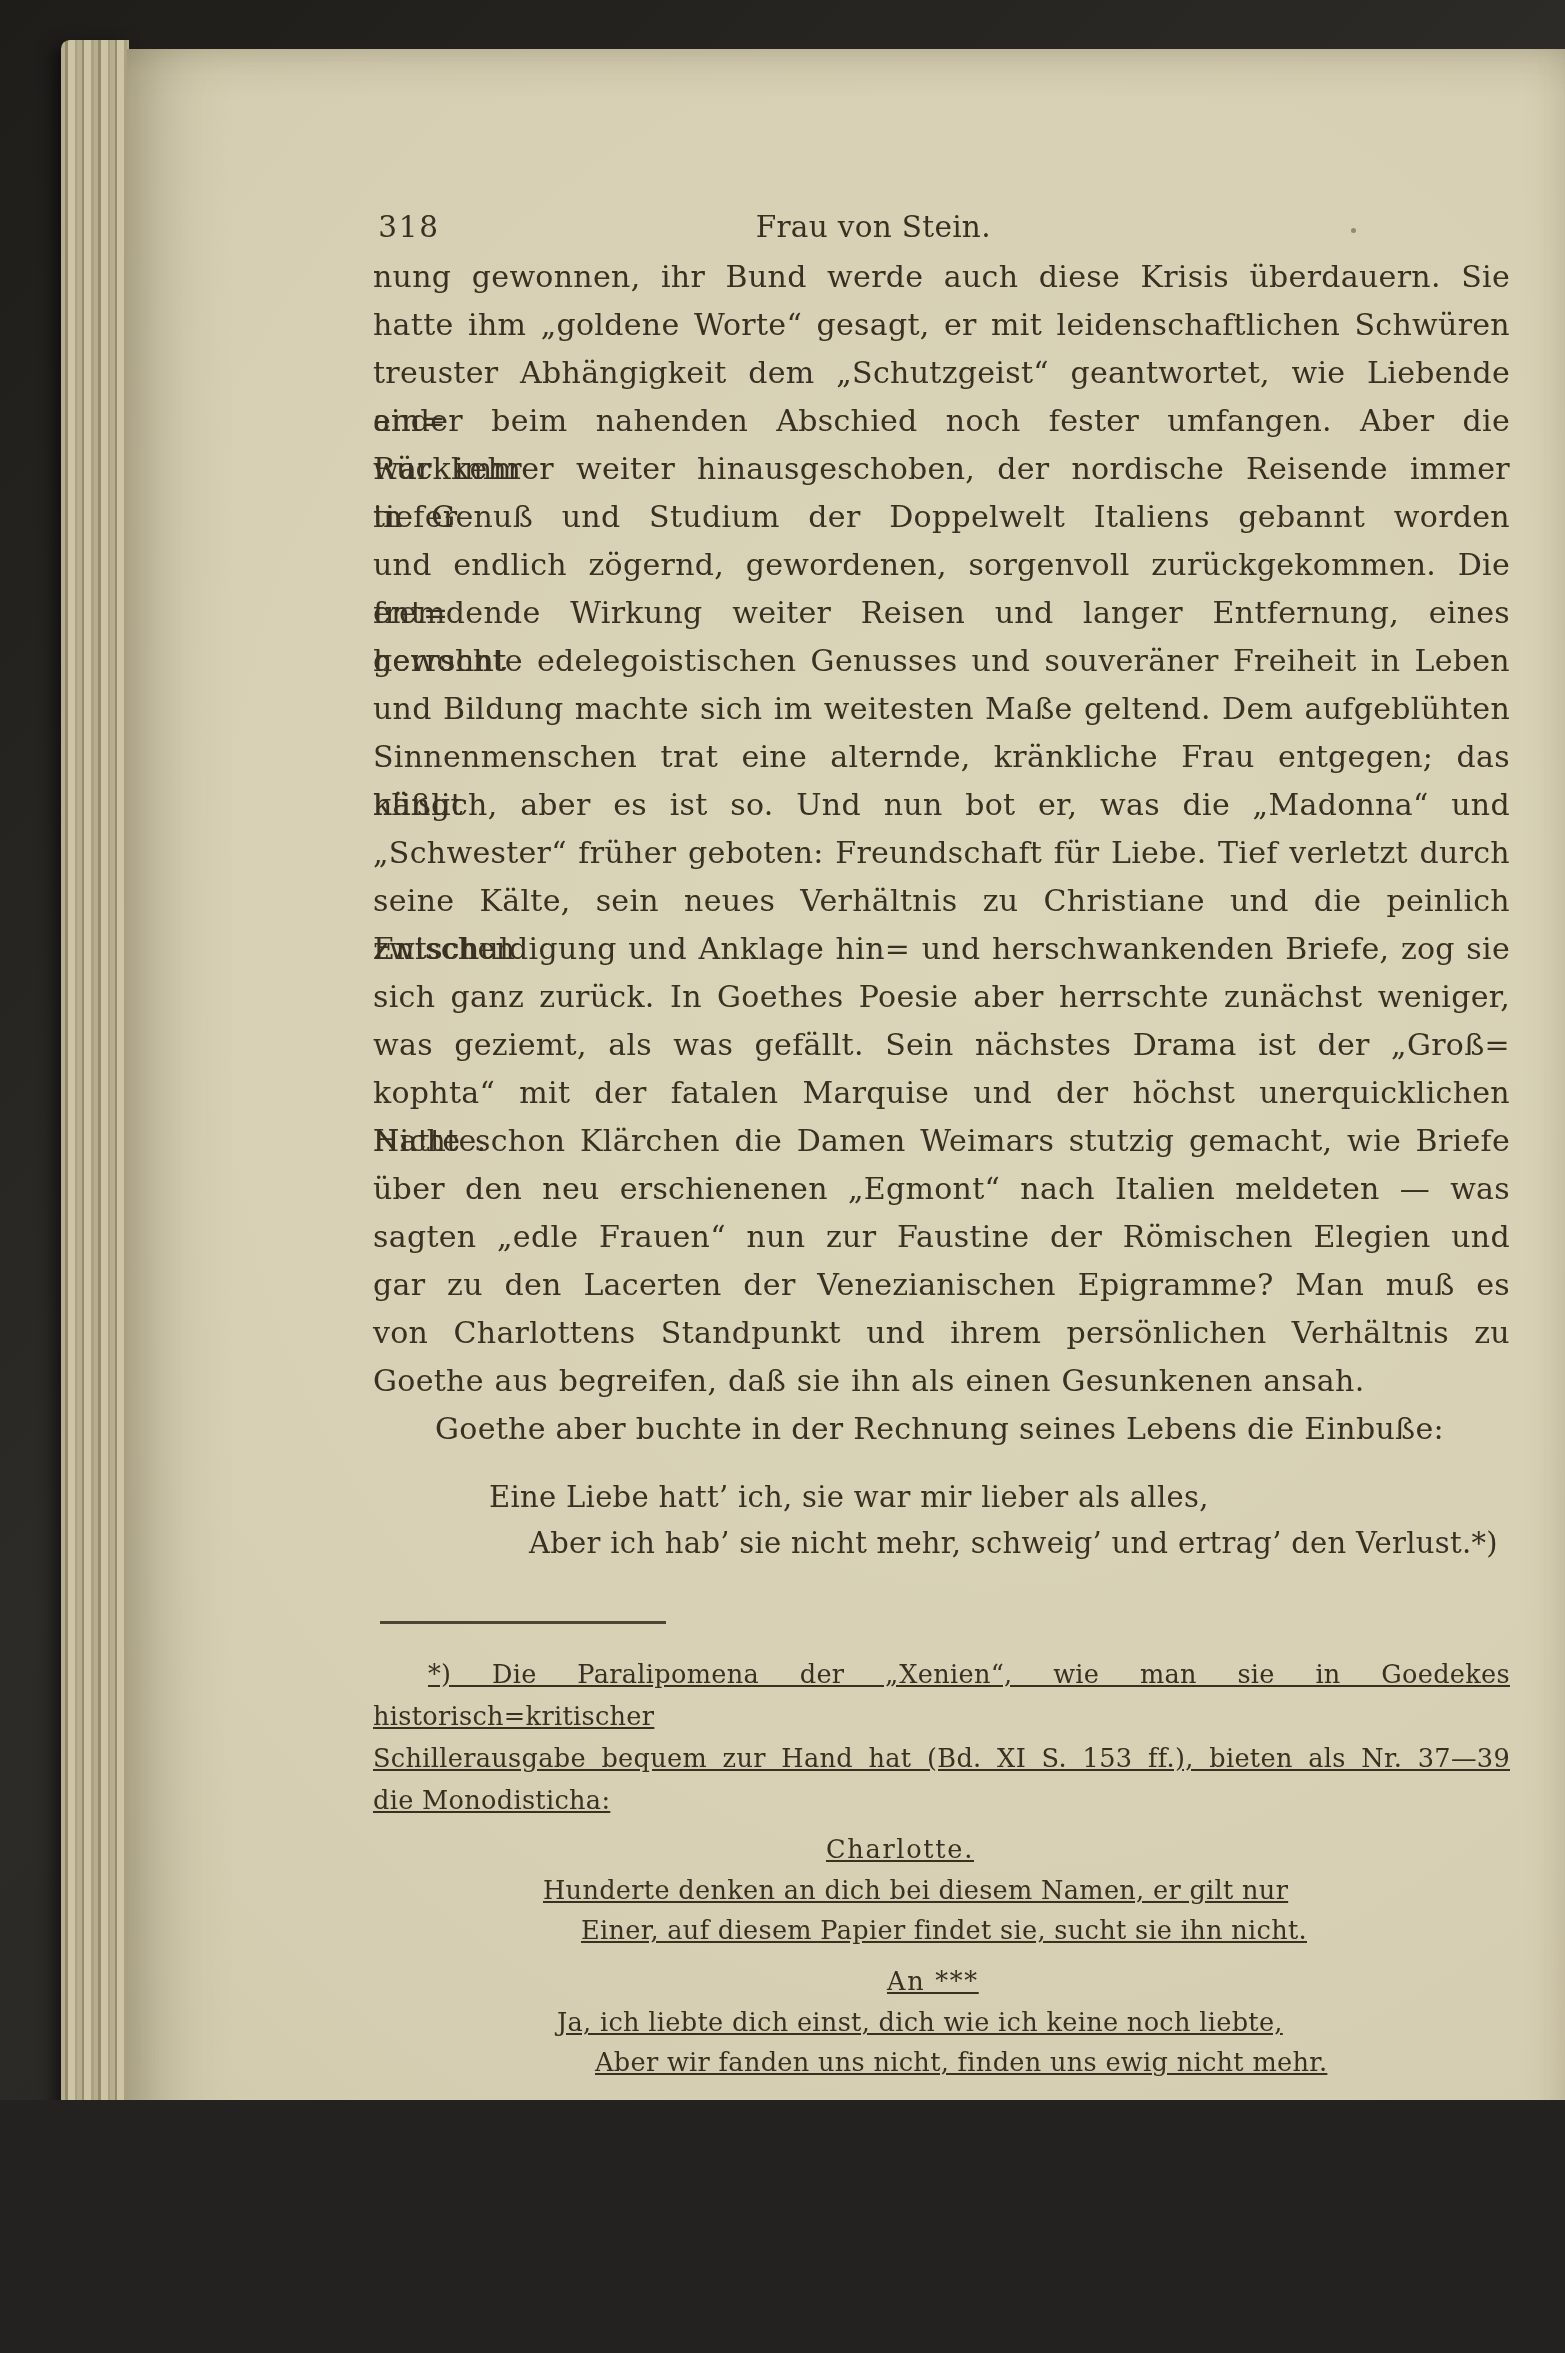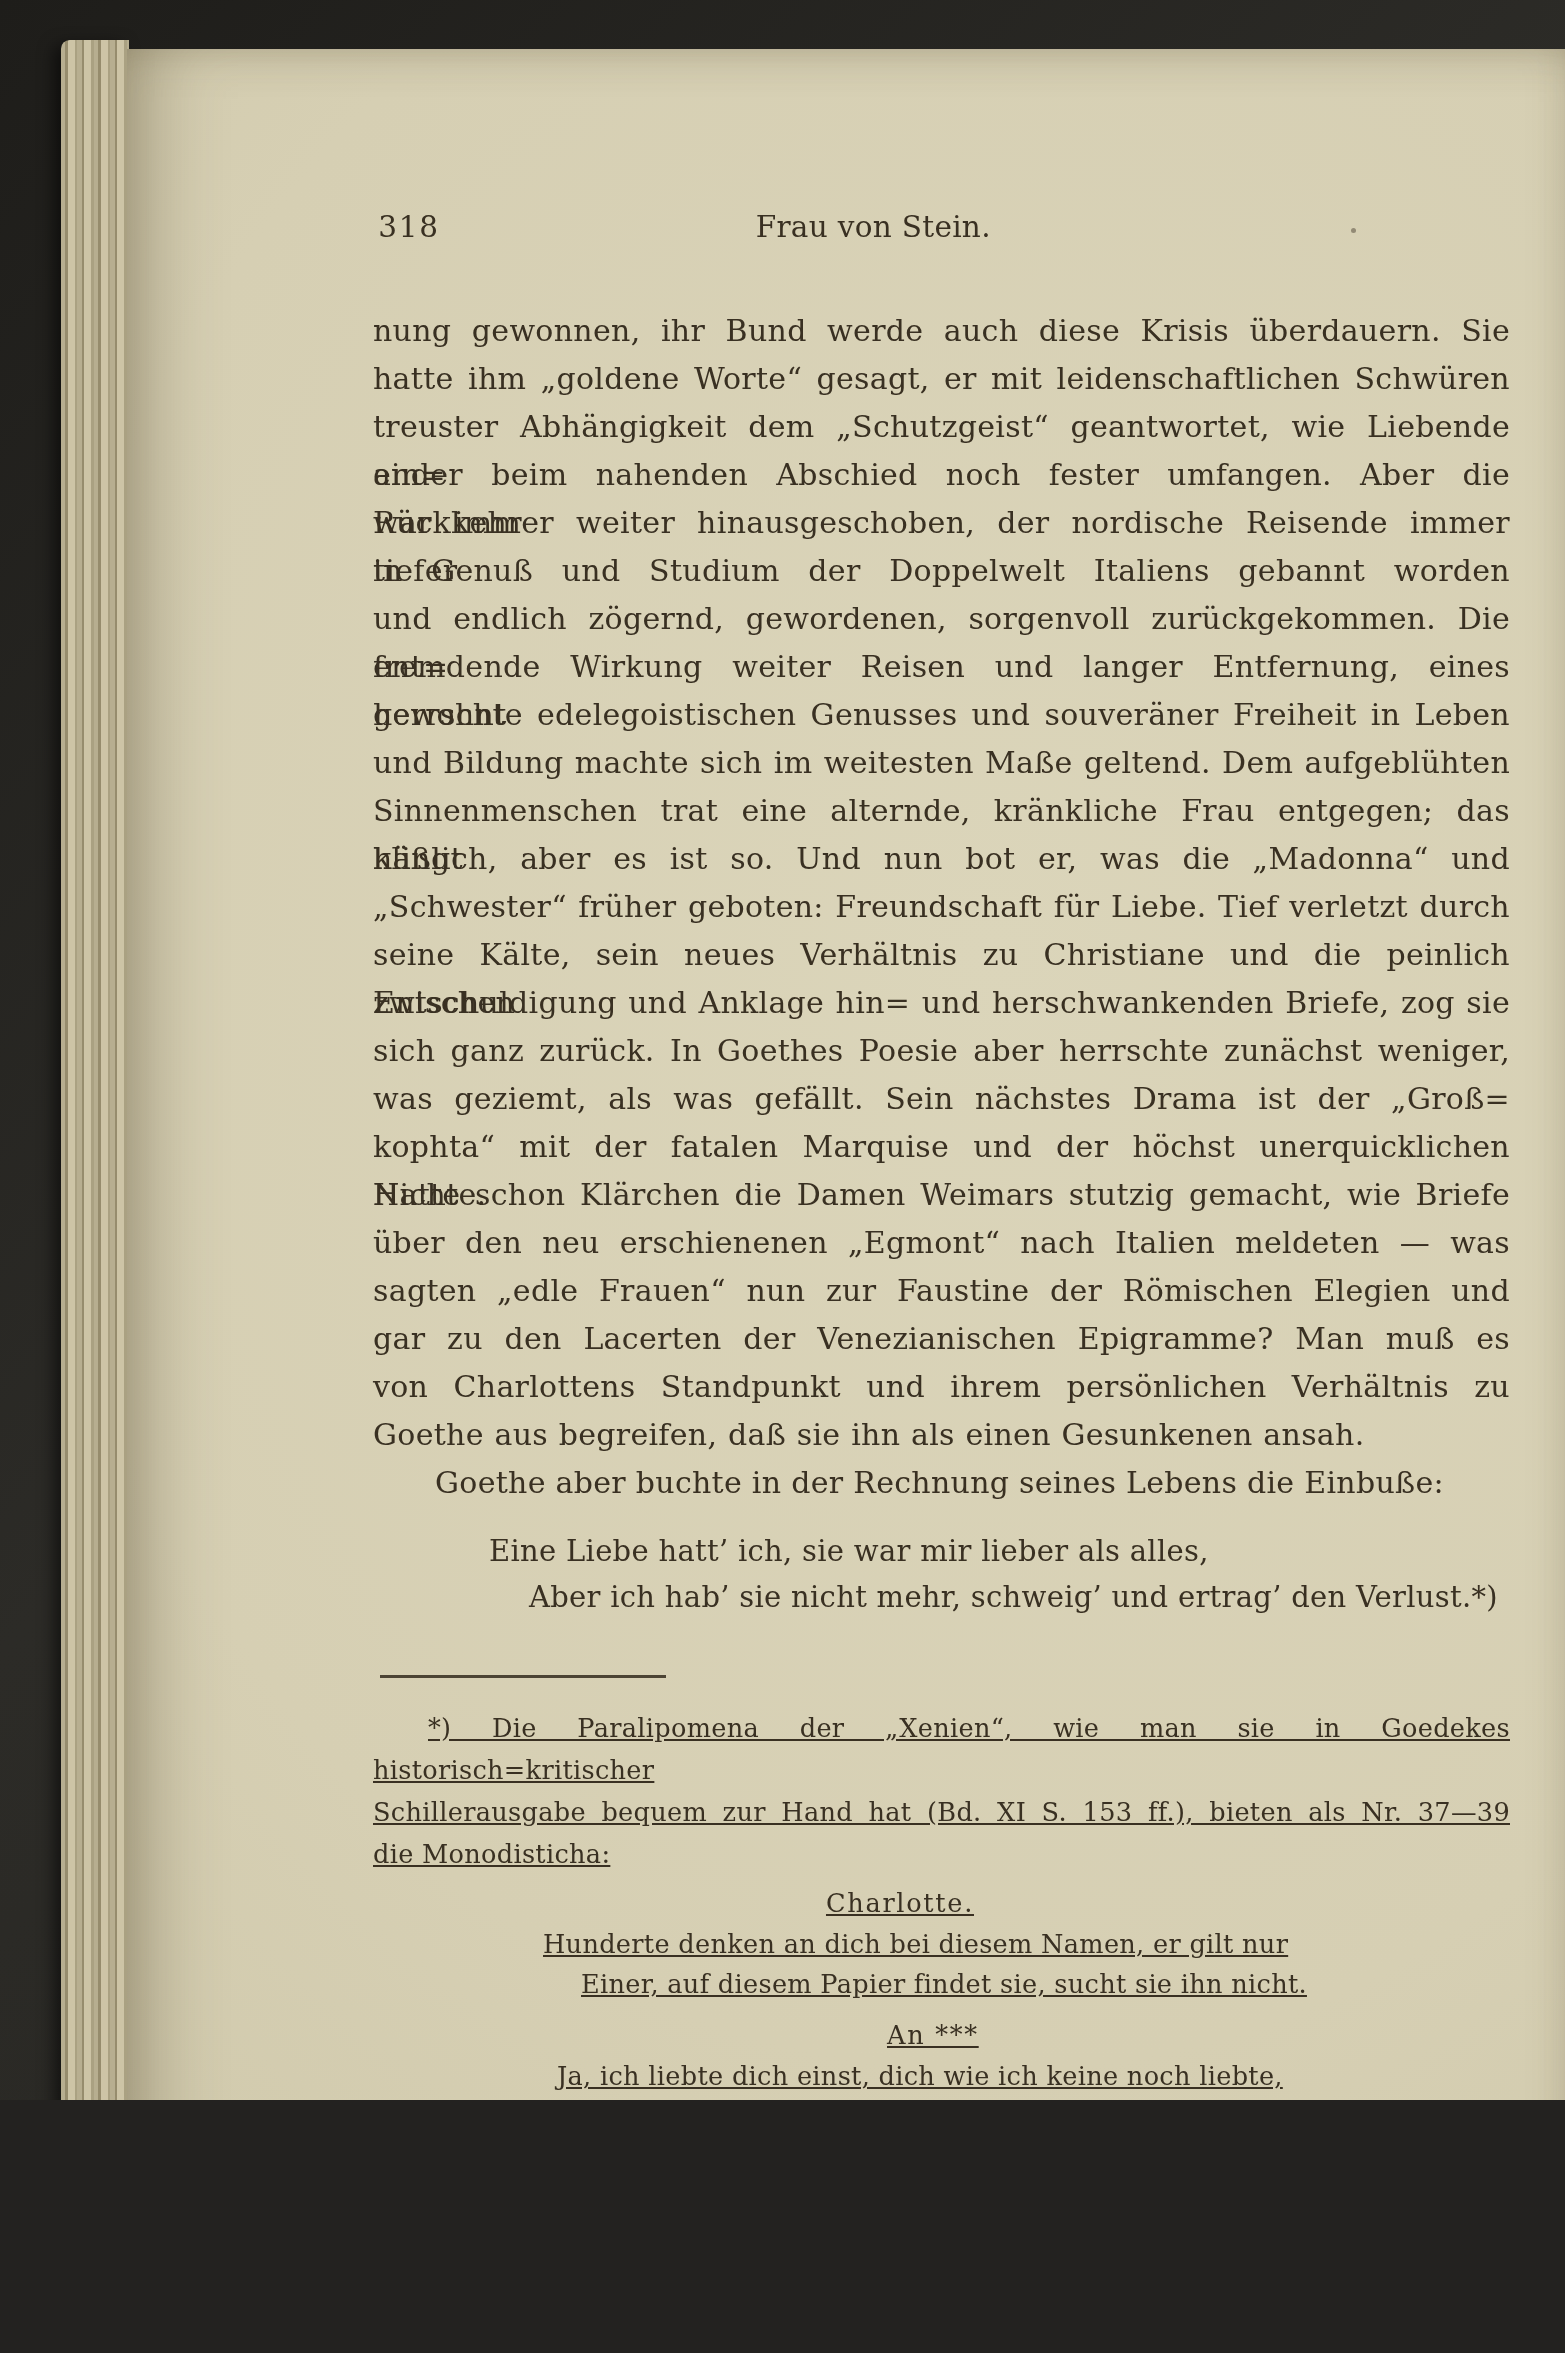--- a/index.html
+++ b/index.html
@@ -22,21 +22,21 @@
       inset 0 26px 52px -35px rgba(96,85,58,.35),
       inset 0 -35px 61px -35px rgba(96,85,58,.30),
       inset -21.7px 0 52px -35px rgba(96,85,58,.25);
   }
   .text-col{position:absolute;left:246px;top:161px;width:1137px;color:#393022;letter-spacing:0.3px;}
   .header{position:relative;height:43px;font-size:29.5px;}
   .pagenum{position:absolute;left:5.2px;top:0;letter-spacing:1.7px;}
   .runtitle{position:absolute;left:44%;transform:translateX(-50%);top:0;}
   .speck{position:absolute;left:1224px;top:179px;width:5.2px;height:5.2px;border-radius:50%;background:#5a5140;opacity:.55;}
 
-  .body-block{margin-top:54px;font-size:30px;}
+  .body-block{font-size:30px;}
   .bl{height:48px;line-height:48px;text-align:justify;text-align-last:justify;word-spacing:0.9px;}
   .bl.last{text-align-last:left;}
   .indent-line{height:48px;line-height:48px;padding-left:62px;}
 
   .verse{margin-top:21px;font-size:29px;}
   .v1{line-height:46px;padding-left:116px;}
   .v2{line-height:46px;padding-left:156px;}
 
   .fn-rule{margin-top:55px;margin-left:7px;width:286px;height:2.6px;background:#4c4434;}
   .fn{margin-top:29.5px;font-size:25.6px;text-decoration:underline;}

